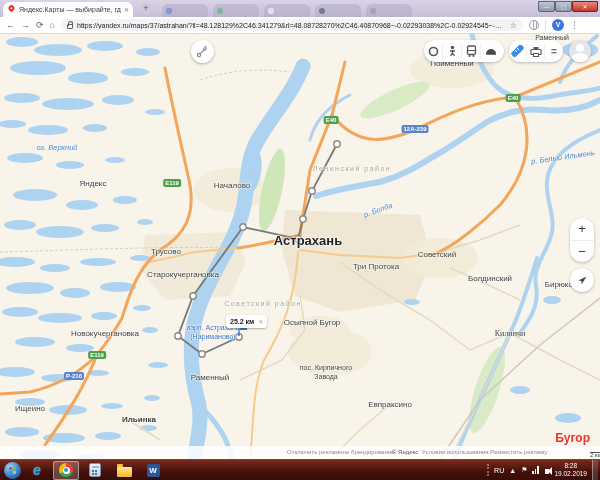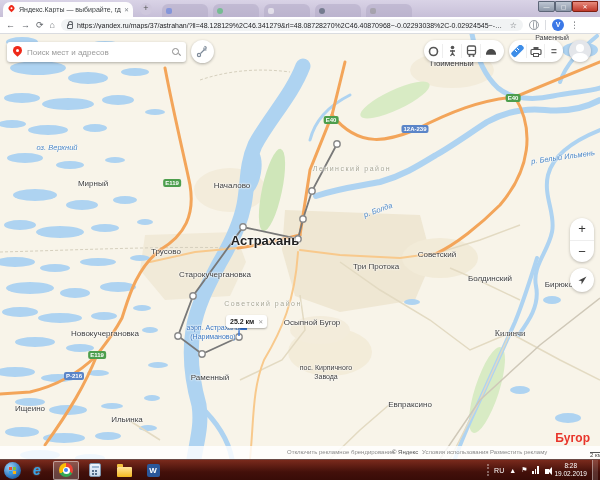--- a/index.html
+++ b/index.html
@@ -43,21 +43,21 @@
   .avatar-v { width:12px; height:12px; border-radius:50%; background:#3b78e7; color:#fff;
     font-size:7px; font-weight:bold; text-align:center; line-height:12px; }
   .kebab { font-size:9px; color:#5f6368; }
 
   
   .page { position:absolute; left:0; top:34px; width:600px; height:425px; background:#f8f4e9; overflow:hidden; }
   .page svg.mapcanvas { position:absolute; left:0; top:0; }
 
   .mlabel { position:absolute; transform:translate(-50%,-50%); font-size:8px; color:#3d3d3d;
     text-shadow:0 0 2px #fff,0 0 2px #fff,0 0 3px #fff; white-space:nowrap; z-index:2; }
-  .mlabel.big { font-size:13px; font-weight:bold; color:#222; }
+  .mlabel.big { font-size:13px; font-weight:bold; color:#222;margin-left:43px; }
   .mlabel.water { color:#4a86c6; font-style:italic; font-size:7.5px; }
   .mlabel.district { color:#a8a694; letter-spacing:1.5px; font-size:7px; }
   .mlabel.blue { color:#3a76c0; font-size:7px; }
   .mlabel.tiny { font-size:7px; }
   .shield { position:absolute; transform:translate(-50%,-50%); font-size:6px; font-weight:bold;
     color:#fff; padding:1px 2px; border-radius:2px; line-height:1; z-index:2; }
   .shield.green { background:#4d9e4d; }
   .shield.blue { background:#5b85c8; }
 
   
@@ -353,62 +353,57 @@
         <g>
           <line x1="239" y1="336" x2="239" y2="325" stroke="#3a79d8" stroke-width="1.5"></line>
           <rect x="239" y="325" width="8" height="5" fill="#3a79d8"></rect>
         </g>
       </g>
     </svg>
 
     <div class="mlabel big" style="left:265px;top:206px;">Астрахань</div>
     <div class="mlabel" style="left:232px;top:151px;">Началово</div>
     <div class="mlabel" style="left:166px;top:217px;">Трусово</div>
-    <div class="mlabel" style="left:183px;top:240px;margin-left:32px;">Старокучергановка</div>
+    <div class="mlabel" style="left:183px;top:240px;">Старокучергановка</div>
     <div class="mlabel" style="left:105px;top:299px;">Новокучергановка</div>
-    <div class="mlabel" style="left:93px;top:149px;">Мирный</div>
+    <div class="mlabel" style="left:93px;top:149px;">Яндекс</div>
     <div class="mlabel water" style="left:57px;top:113px;">оз. Верхний</div>
     <div class="mlabel" style="left:452px;top:29px;">Пойменный</div>
     <div class="mlabel tiny" style="left:552px;top:3px;">Раменный</div>
     <div class="mlabel district" style="left:352px;top:134px;">Ленинский район</div>
     <div class="mlabel district" style="left:263px;top:269px;">Советский район</div>
     <div class="mlabel" style="left:437px;top:220px;">Советский</div>
     <div class="mlabel" style="left:376px;top:232px;">Три Протока</div>
     <div class="mlabel" style="left:490px;top:244px;">Болдинский</div>
     <div class="mlabel" style="left:565px;top:250px;">Бирюковка</div>
     <div class="mlabel" style="left:510px;top:299px;font-family:Liberation Serif, serif;">Килинчи</div>
     <div class="mlabel" style="left:312px;top:288px;">Осыпной Бугор</div>
     <div class="mlabel blue" style="left:213px;top:293px;">аэрп. Астрахань</div>
     <div class="mlabel blue" style="left:213px;top:302px;">(Нариманово)</div>
     <div class="mlabel tiny" style="left:326px;top:333px;">пос. Кирпичного</div>
     <div class="mlabel tiny" style="left:326px;top:342px;">Завода</div>
     <div class="mlabel" style="left:210px;top:343px;">Раменный</div>
-    <div class="mlabel" style="left:390px;top:370px;margin-left:20px;">Евпраксино</div>
-    <div class="mlabel" style="left:127px;top:385px;">Ильинка</div>
+    <div class="mlabel" style="left:390px;top:370px;">Евпраксино</div>
+    <div class="mlabel" style="left:139px;top:385px;font-weight:bold;">Ильинка</div>
     <div class="mlabel" style="left:30px;top:374px;">Ищеино</div>
     <div class="mlabel water" style="left:563px;top:123px;transform:translate(-50%,-50%) rotate(-8deg);">р. Белый Ильмень</div>
     <div class="mlabel water" style="left:378px;top:176px;transform:translate(-50%,-50%) rotate(-20deg);">р. Болда</div>
 
     <div class="shield green" style="left:172px;top:149px;">Е119</div>
     <div class="shield green" style="left:97px;top:321px;">Е119</div>
     <div class="shield blue" style="left:74px;top:342px;">Р-216</div>
     <div class="shield green" style="left:331px;top:86px;">Е40</div>
     <div class="shield green" style="left:513px;top:64px;">Е40</div>
     <div class="shield blue" style="left:415px;top:95px;">12А-239</div>
 
     <div class="ruler-tip">
       <span class="ruler-val">25.2 км</span>
       <span class="ruler-x">✕</span>
     </div>
 
-    <div class="searchbar">
-      <span class="ypin"></span>
-      <input class="searchinput" placeholder="Поиск мест и адресов" style="">
-      <span class="mag"></span>
-    </div>
 
     <div class="routebtn">
       <svg class="micro" width="13" height="13" viewBox="0 0 13 13">
         <circle cx="3" cy="10" r="1.6" fill="none" stroke="#7d8a99" stroke-width="1.2"></circle>
         <path d="M4.5,8.5 L8,5 M8,5 l0,-2.5 m0,2.5 l2.5,0" stroke="#7d8a99" stroke-width="1.2" fill="none"></path>
         <path d="M10.5,2.5 l-2,-1.2 m2,1.2 l-1.2,2" stroke="#7d8a99" stroke-width="1.2" fill="none"></path>
       </svg>
     </div>
 
     <div class="pillgroup" style="left:424px;width:80px;">

